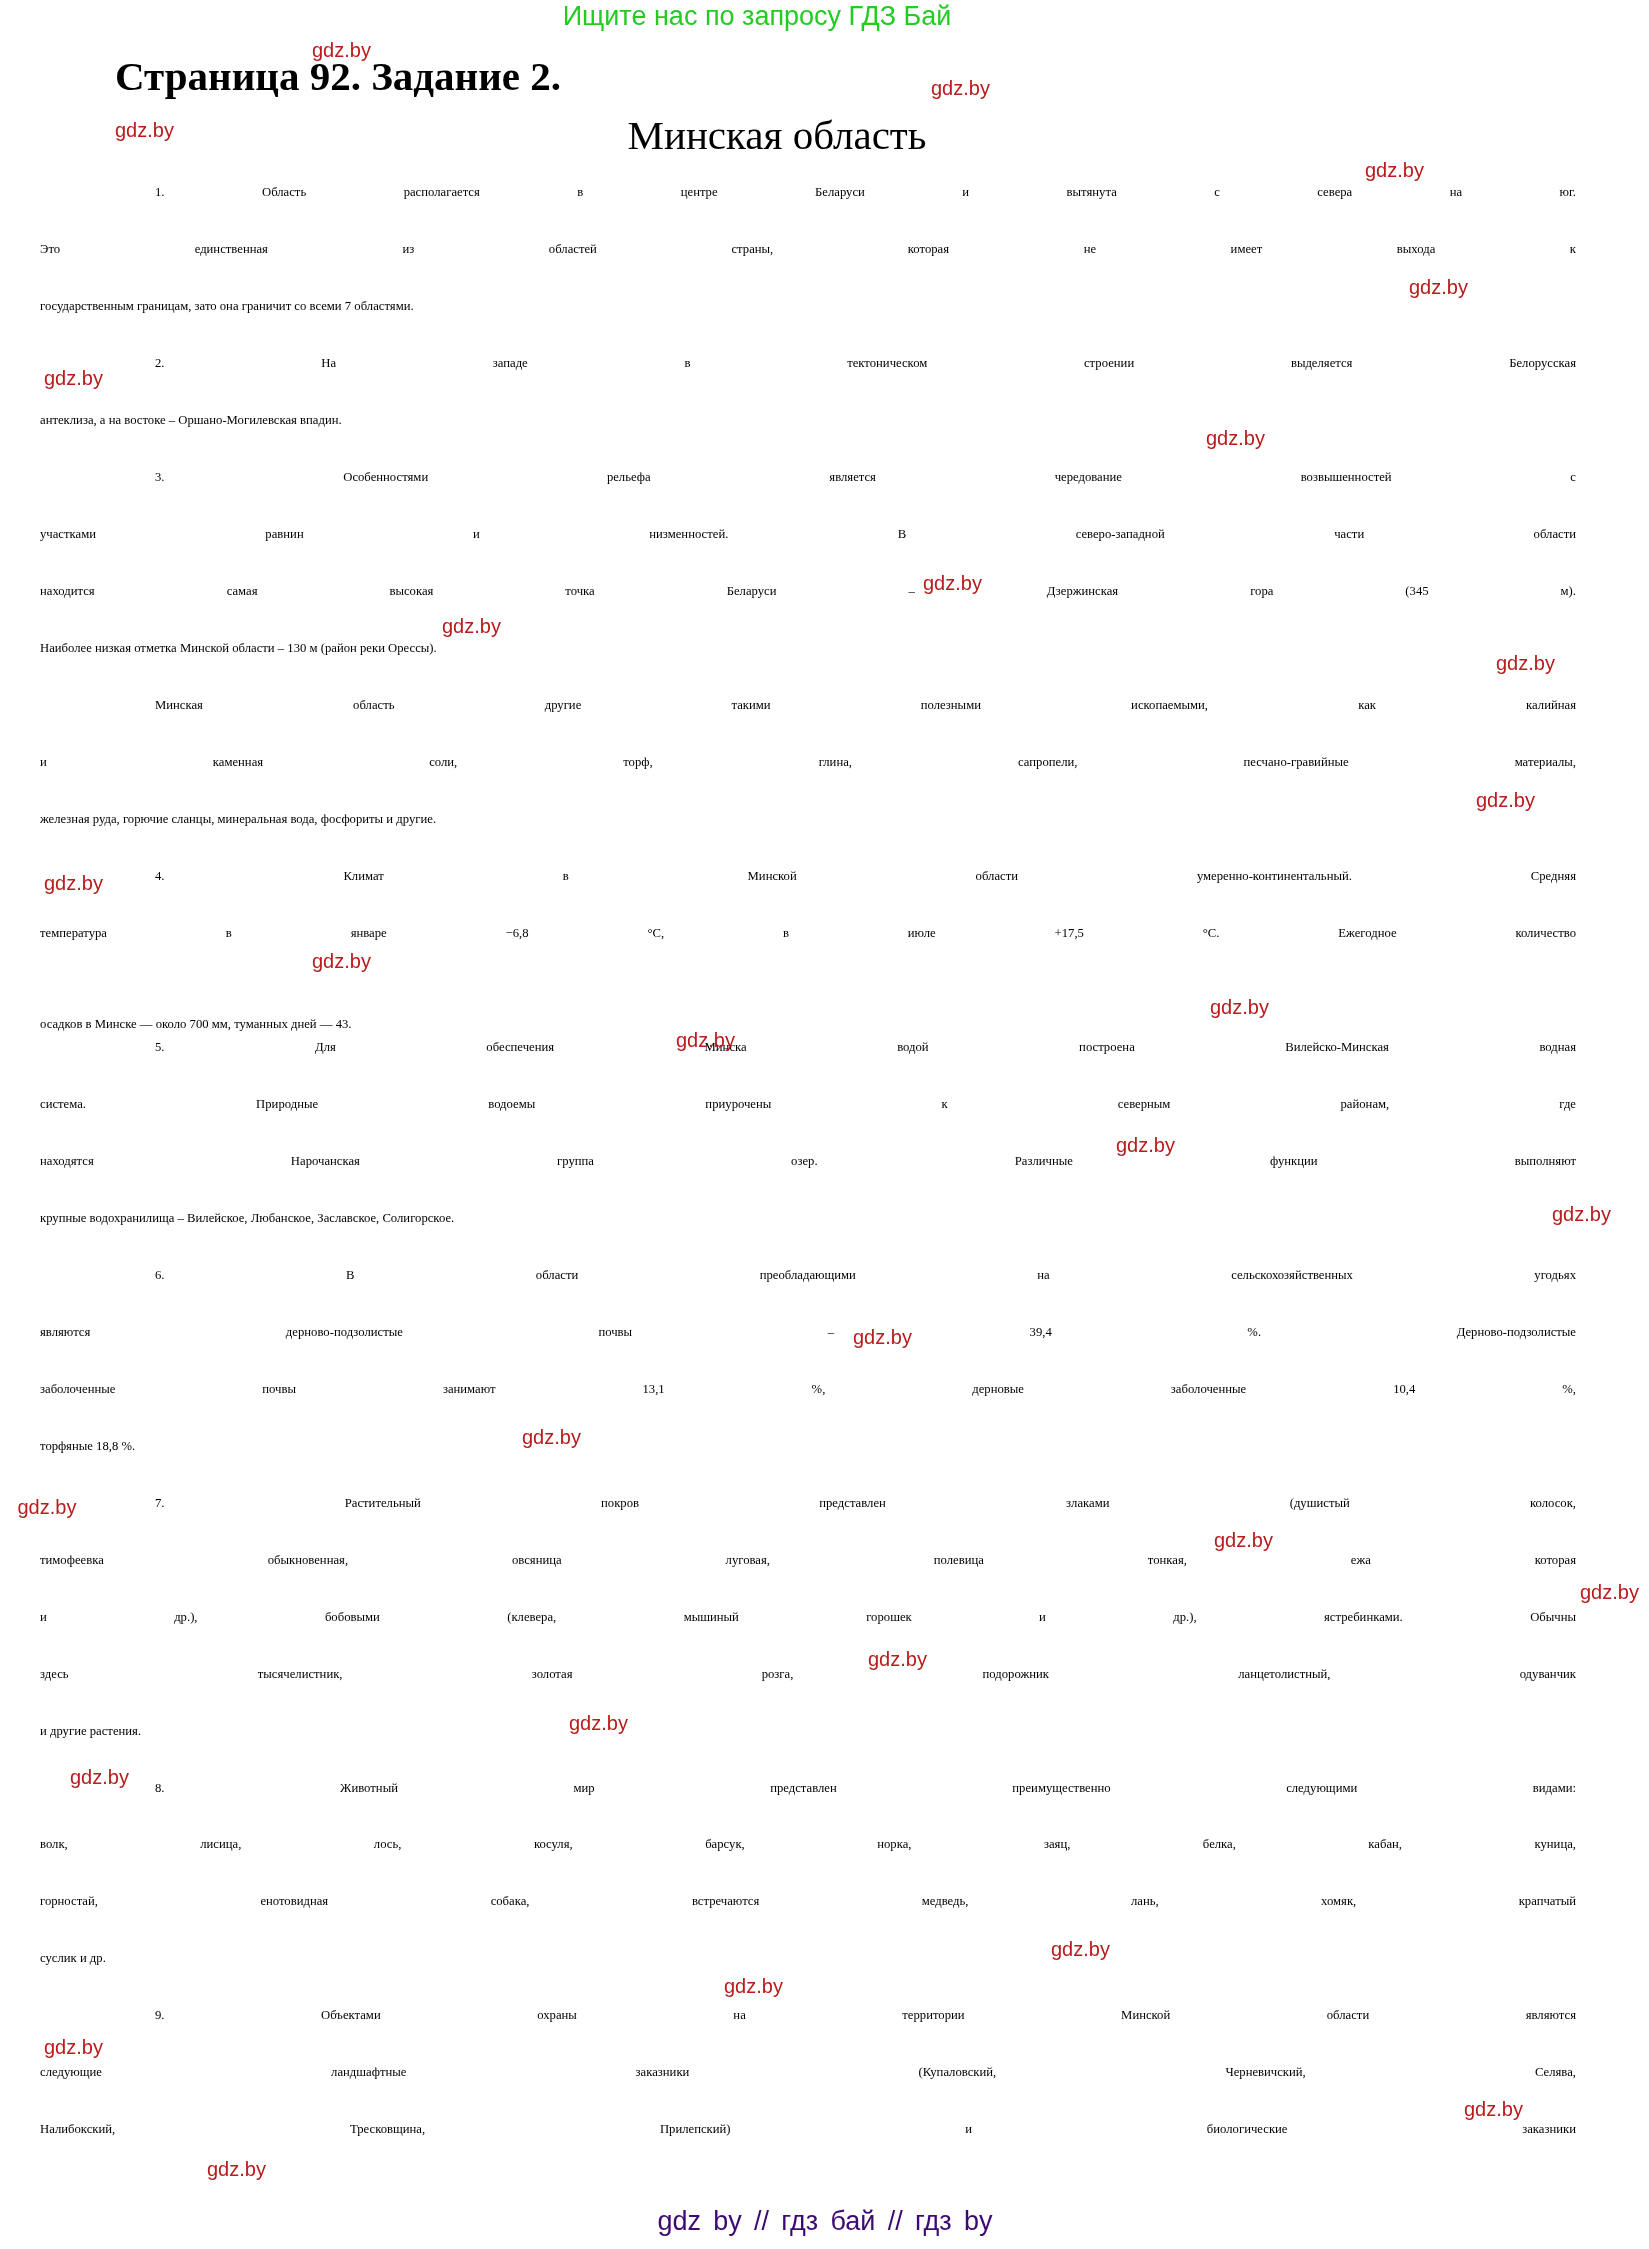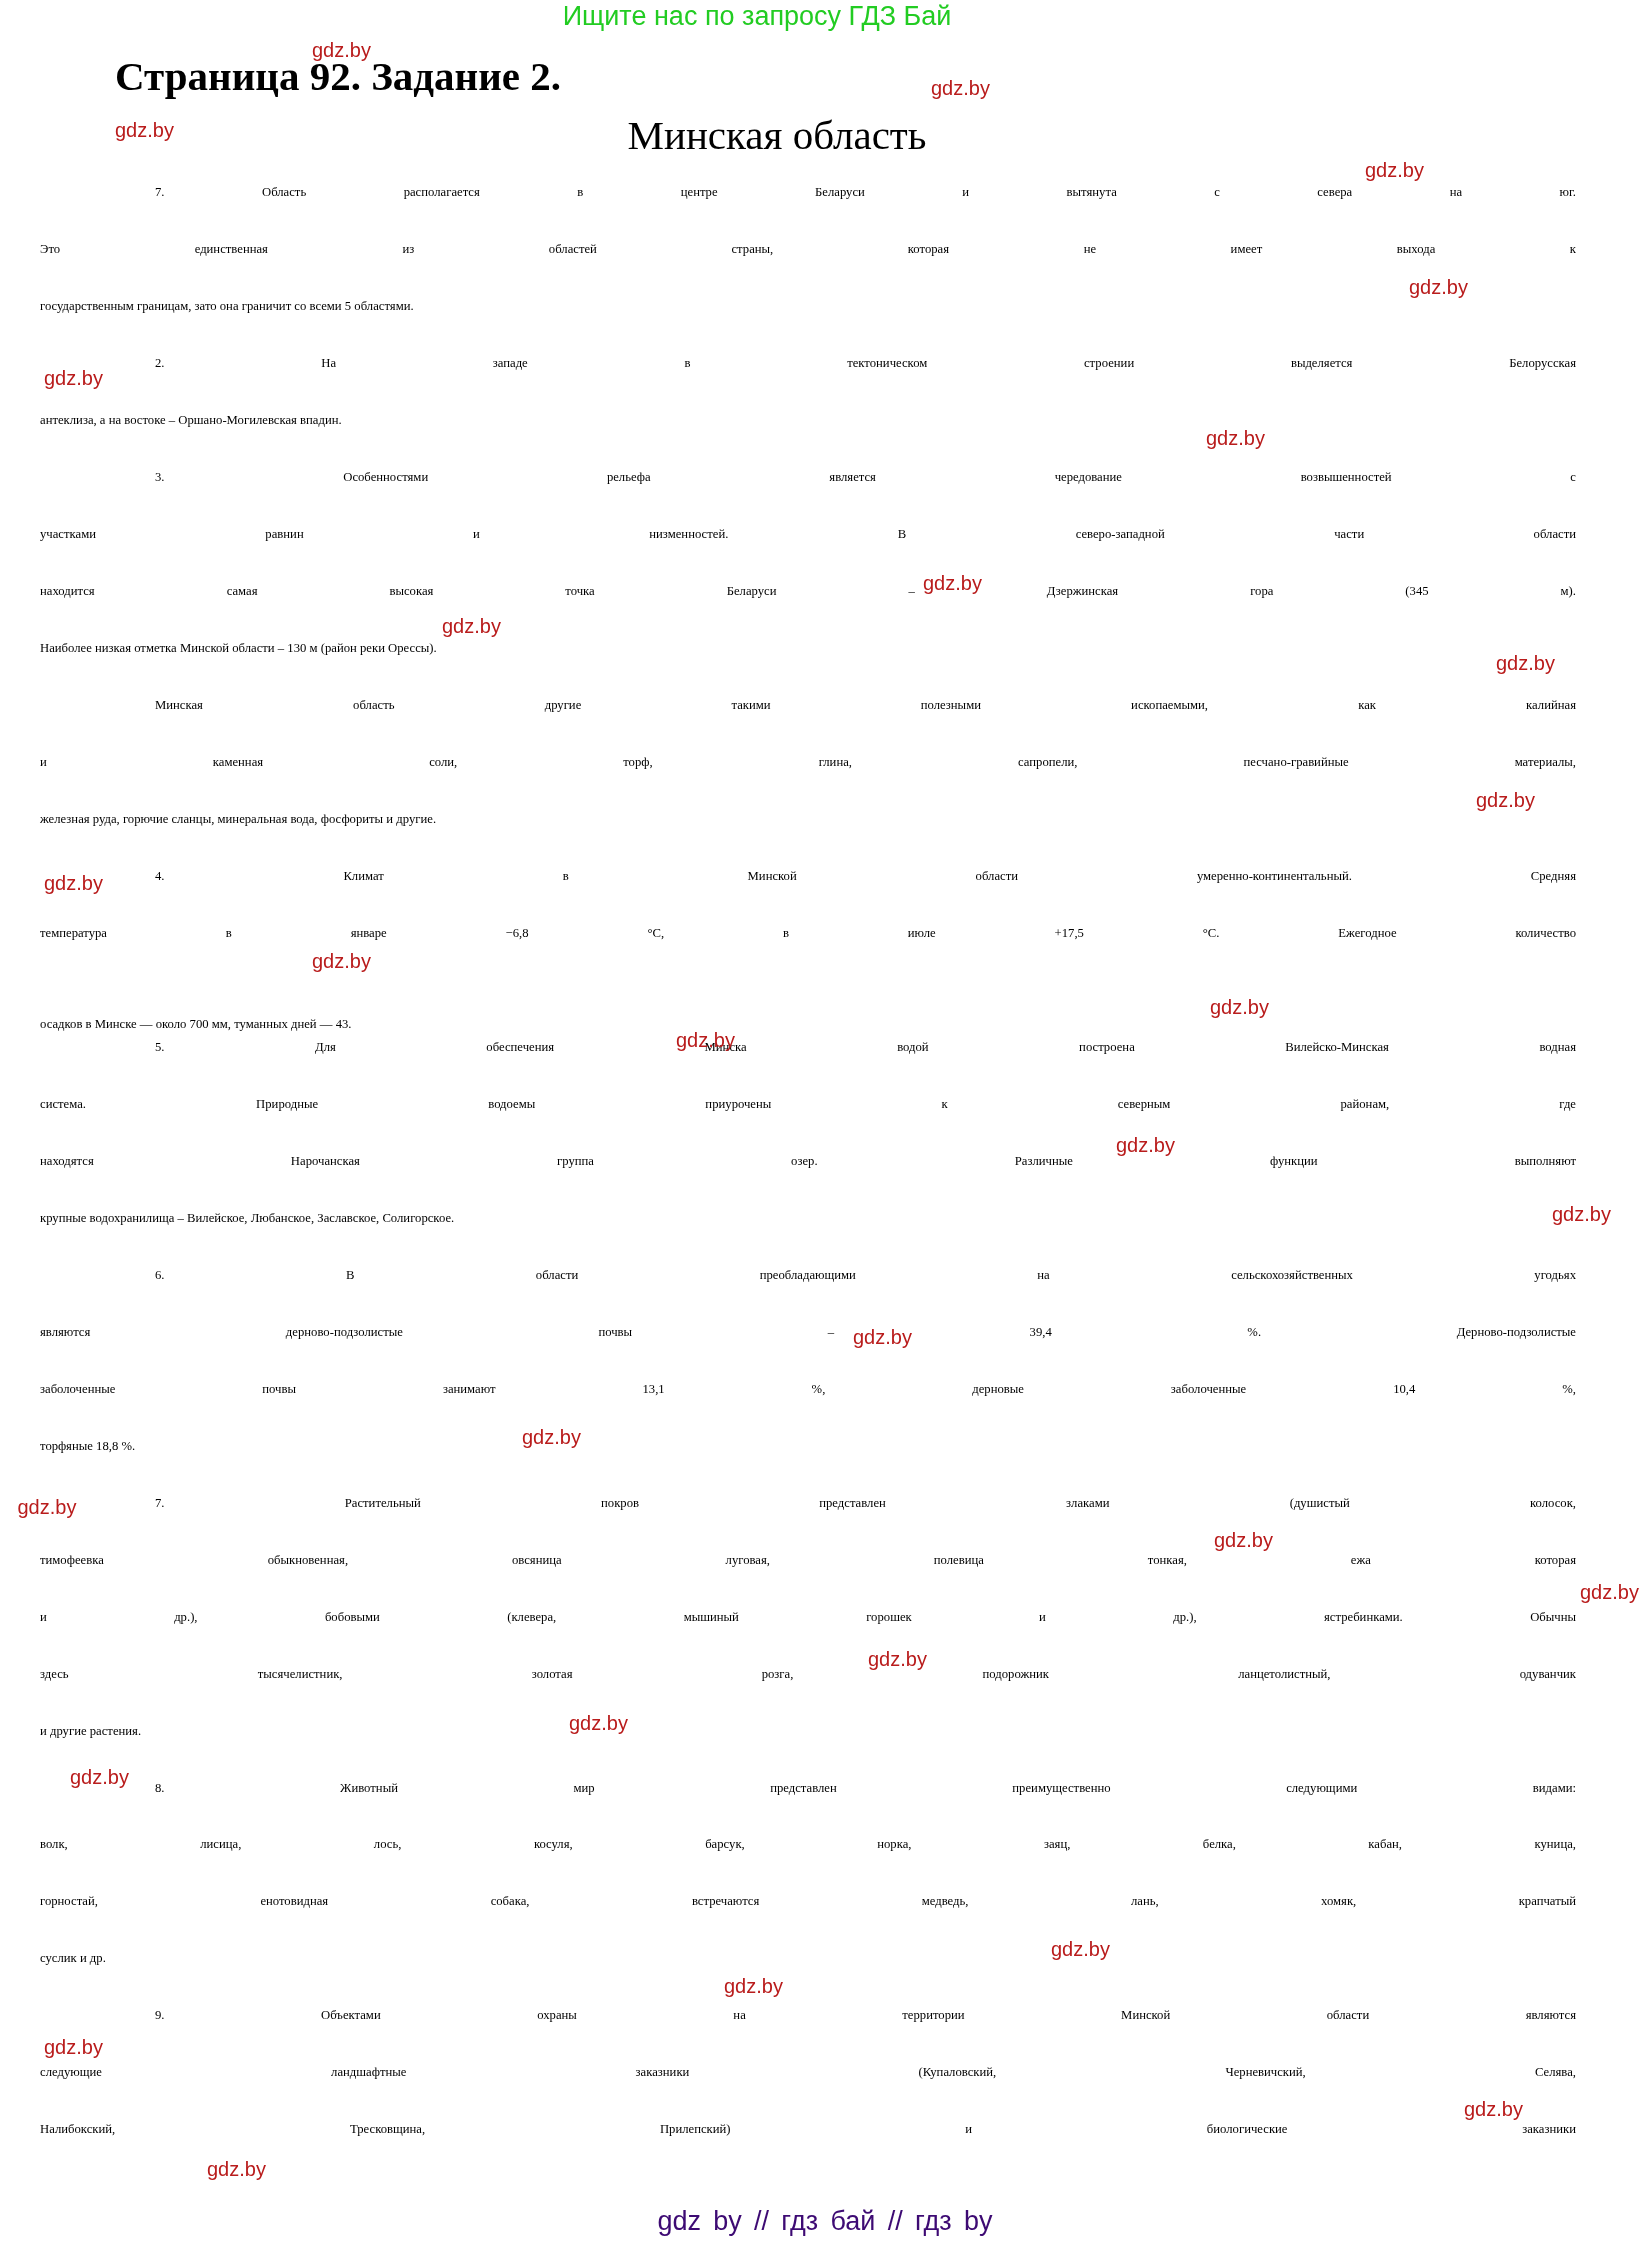--- a/index.html
+++ b/index.html
@@ -37,23 +37,23 @@
 </style>
 </head>
 <body>
 
 <div class="banner-top">Ищите нас по запросу ГДЗ Бай</div>
 
 <div>
   <div class="title">Страница 92. Задание 2.</div>
   <div class="subtitle">Минская область</div>
   <div id="lines">
-      <div class="line indent" style="top: 164px;">7. Область располагается в центре Беларуси и вытянута с севера на юг.</div>
+      <div class="line indent" style="top: 164px;">1. Область располагается в центре Беларуси и вытянута с севера на юг.</div>
       <div class="line" style="top: 221px;">Это единственная из областей страны, которая не имеет выхода к</div>
-      <div class="line last" style="top: 278px;">государственным границам, зато она граничит со всеми 5 областями.</div>
+      <div class="line last" style="top: 278px;">государственным границам, зато она граничит со всеми 7 областями.</div>
       <div class="line indent" style="top: 335px;">2. На западе в тектоническом строении выделяется Белорусская</div>
       <div class="line last" style="top: 392px;">антеклиза, а на востоке – Оршано-Могилевская впадин.</div>
       <div class="line indent" style="top: 449px;">3. Особенностями рельефа является чередование возвышенностей с</div>
       <div class="line" style="top: 506px;">участками равнин и низменностей. В северо-западной части области</div>
       <div class="line" style="top: 563px;">находится самая высокая точка Беларуси – Дзержинская гора (345 м).</div>
       <div class="line last" style="top: 620px;">Наиболее низкая отметка Минской области – 130 м (район реки Орессы).</div>
       <div class="line indent" style="top: 677px;">Минская область другие такими полезными ископаемыми, как калийная</div>
       <div class="line" style="top: 734px;">и каменная соли, торф, глина, сапропели, песчано-гравийные материалы,</div>
       <div class="line last" style="top: 791px;">железная руда, горючие сланцы, минеральная вода, фосфориты и другие.</div>
       <div class="line indent" style="top: 848px;">4. Климат в Минской области умеренно-континентальный. Средняя</div>

